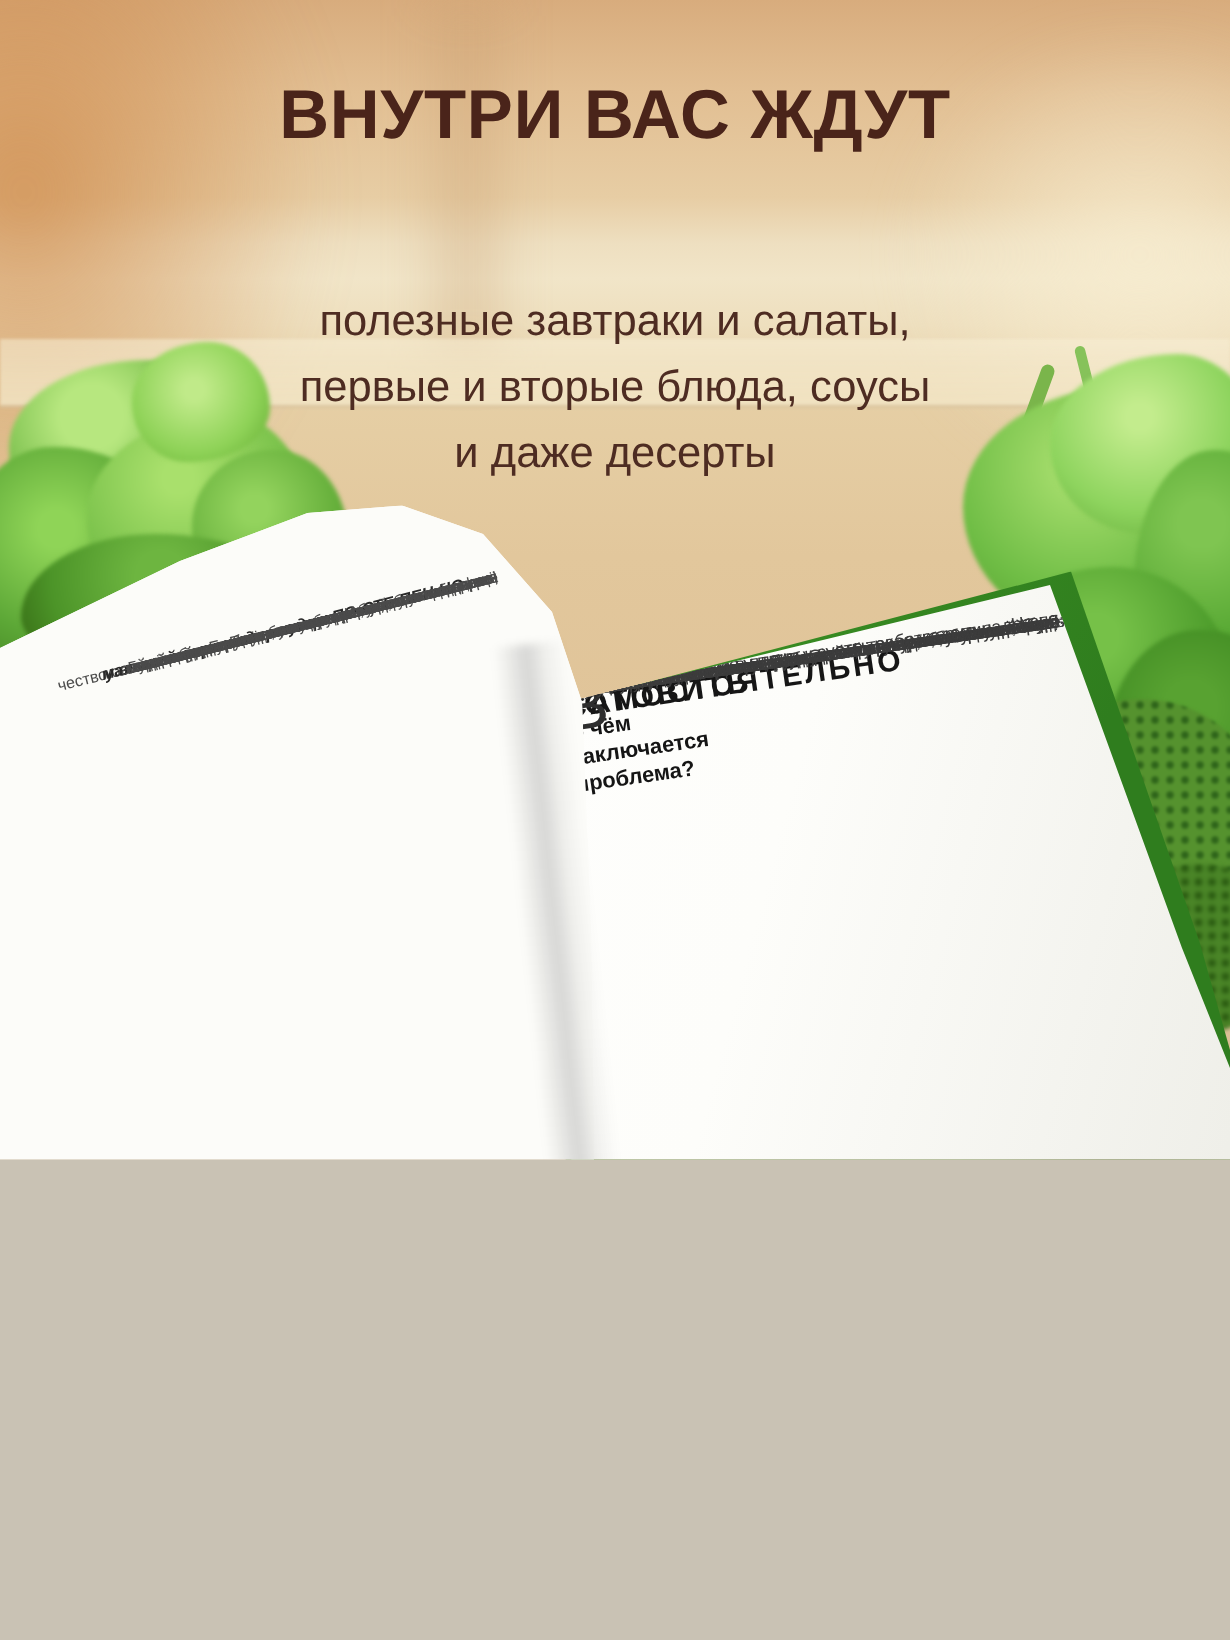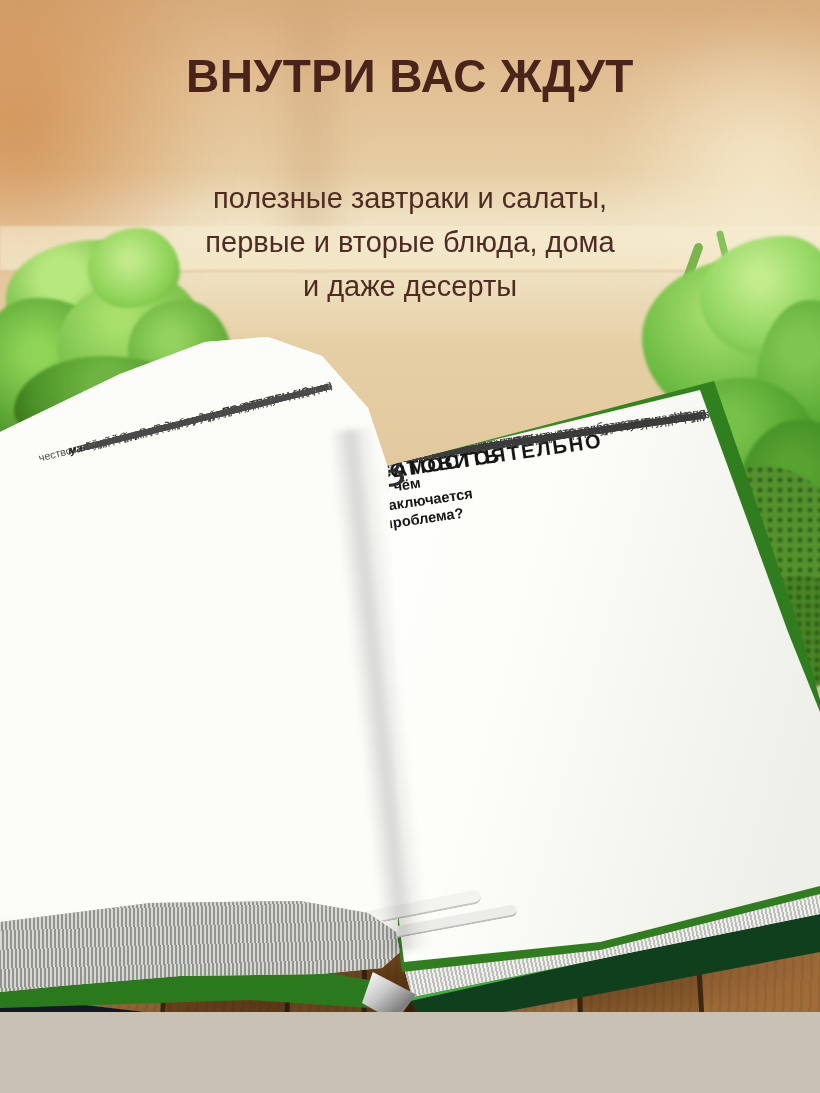--- a/index.html
+++ b/index.html
@@ -1,16 +1,16 @@
 <!DOCTYPE html>
 <html><head>
 <meta charset="utf-8">
 <style>
   html,body{margin:0;padding:0;background:#c9c2b4;}
-  #canvas{position:relative;width:820px;height:1012px;margin:0 auto;overflow:hidden;
+  #canvas{position:relative;width:820px;height:773px;margin:0 auto;overflow:hidden;
     background:linear-gradient(180deg,#d8ac7d 0%,#e2bf93 8%,#e7cda4 17%,#eedfc0 21%,#f1e5c8 24%,#eedfbe 28%,#e6cfa5 34%,#e2c79c 48%,#e0c499 62%,#dec297 78%);
     font-family:"Liberation Sans",sans-serif;}
   #canvas *{position:absolute;box-sizing:border-box;}
 
   
   .bg-tint-left{left:-120px;top:-40px;width:340px;height:420px;background:radial-gradient(ellipse at 40% 40%,rgba(201,124,56,.65),rgba(201,124,56,0) 70%);filter:blur(18px);}
   .bg-tint-right{left:600px;top:20px;width:320px;height:300px;background:radial-gradient(ellipse,rgba(248,238,210,.8),rgba(248,238,210,0) 70%);filter:blur(20px);}
   .bg-stripe{left:288px;top:0;width:46px;height:240px;background:rgba(196,156,106,.28);filter:blur(16px);}
   .bg-band{left:0;top:226px;width:820px;height:46px;background:linear-gradient(180deg,rgba(247,238,213,.55),rgba(243,231,200,.8));border-bottom:2px solid rgba(160,118,66,.25);filter:blur(1px);}
 
@@ -80,21 +80,21 @@
   .curl-rim{clip-path:polygon(0 916px,300px 895px,398px 926px,396px 938px,300px 905px,0 926px);background:#fafaf8;}
   .block-left{clip-path:polygon(0 922px,150px 903px,300px 901px,368px 913px,396px 932px,400px 952px,382px 968px,320px 974px,180px 976px,60px 986px,0 992px);
     background-image:repeating-linear-gradient(87deg,rgba(255,255,255,.55) 0 2px,rgba(0,0,0,.12) 2px 4px),linear-gradient(185deg,#f1f1ef 12%,#d9d9d5 48%,#a7a7a1 85%);background-color:#cfcfca;}
   .gutter-shadow{left:356px;top:428px;width:48px;height:524px;transform:rotate(-6deg);filter:blur(3px);
     background:linear-gradient(90deg,rgba(0,0,0,0),rgba(0,0,0,.15) 45%,rgba(0,0,0,.05) 70%,rgba(0,0,0,0));}
   .clip-metal{left:362px;top:972px;width:54px;height:50px;clip-path:polygon(20% 0,100% 45%,62% 100%,0 62%);
     background:linear-gradient(140deg,#fafafa 5%,#c9c9c9 40%,#7e7e7e 72%,#a8a8a8);}
 
   
   .hero-title{left:0;top:44px;width:820px;text-align:center;font-weight:800;font-size:46px;line-height:64px;letter-spacing:.5px;color:#4a241a;}
-  .hero-sub{left:0;top:176px;width:820px;text-align:center;font-weight:400;font-size:29px;line-height:44px;color:#4e2c22;}
+  .hero-sub{left:0;top:192px;width:820px;text-align:center;font-weight:400;font-size:29px;line-height:44px;color:#4e2c22;}
 
   
   .lp-text{left:-110px;top:378px;width:440px;transform:rotate(-14deg);transform-origin:100% 0;
     display:flex;flex-direction:column;align-items:flex-end;font-size:10.8px;line-height:15px;color:#4b4b4b;}
   .lp-text .lp-para{position:static;display:flex;flex-direction:column;align-items:flex-end;margin-bottom:9px;}
   .lp-text .lp-line{position:static;white-space:nowrap;}
   .lp-bold .lp-line{font-weight:700;font-style:italic;color:#2a2a2a;font-size:11.2px;}
   .mr20{margin-right:20px;} .mr60{margin-right:60px;} .mr70{margin-right:70px;}
   .mr85{margin-right:85px;} .mr105{margin-right:105px;} .mr170{margin-right:170px;}
 
@@ -125,21 +125,21 @@
   <div class="bg-tint-left"></div>
   <div class="bg-tint-right"></div>
   <div class="bg-stripe"></div>
   <div class="bg-band"></div>
 
   <div class="hero-title">
     <div style="position:static">ВНУТРИ ВАС ЖДУТ</div>
   </div>
   <div class="hero-sub">
     <div style="position:static">полезные завтраки и салаты,</div>
-    <div style="position:static">первые и вторые блюда, дома</div>
+    <div style="position:static">первые и вторые блюда, соусы</div>
     <div style="position:static">и даже десерты</div>
   </div>
 
   <div class="leaf lfA"></div>
   <div class="leaf lfB"></div>
   <div class="leaf lfC"></div>
   <div class="leaf lfD"></div>
   <div class="leaf lfE"></div>
   <div class="leaf lfF"></div>
   <div class="stem1"></div>

